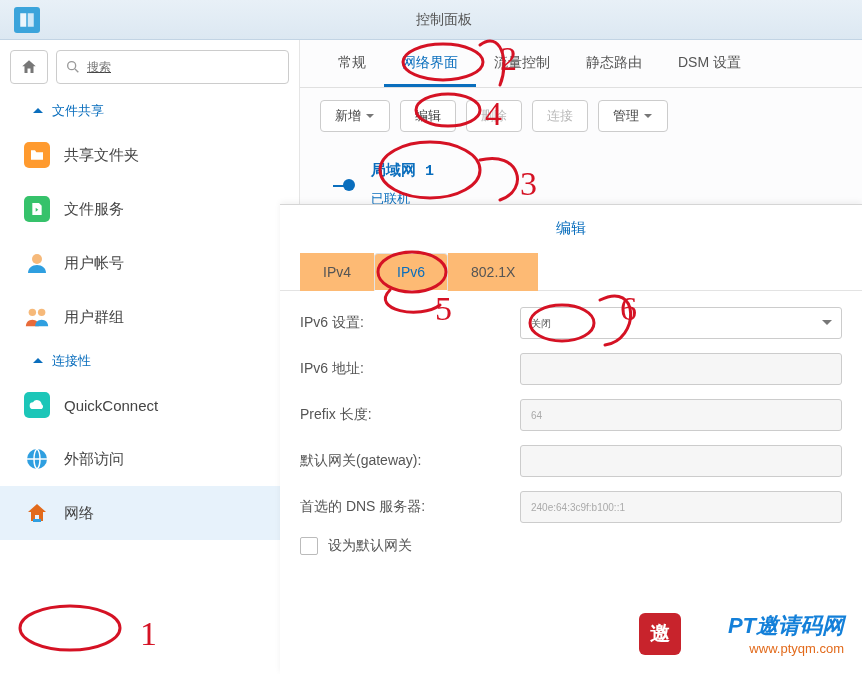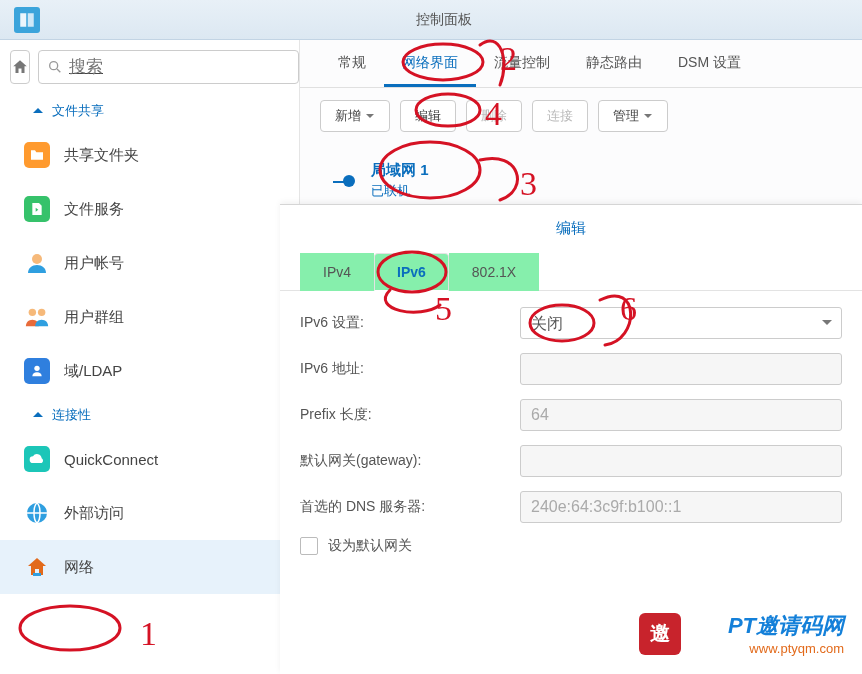--- a/index.html
+++ b/index.html
@@ -11,21 +11,21 @@
     .topbar-title { flex:1; text-align:center; color:#555; font-size:14px; }
 
     .content { display:flex; height:calc(100% - 40px); }
 
     .sidebar { width:300px; border-right:1px solid #e5e5e5; background:#fff; display:flex; flex-direction:column; }
     .searchbar { display:flex; gap:8px; padding:10px; align-items:center;}
     .home-btn { width:38px;height:34px;border:1px solid #ccc;border-radius:4px;background:#fff;display:flex;align-items:center;justify-content:center;cursor:pointer;}
     .home-btn svg{width:18px;height:18px;fill:#777;}
     .search-wrap{flex:1;height:34px;border:1px solid #ccc;border-radius:4px;display:flex;align-items:center;padding:0 8px;color:#999;}
     .search-wrap svg{width:16px;height:16px;fill:#999;margin-right:6px;}
-    .search-wrap input{border:none;outline:none;flex:1;font-size:17px;color:#444;text-decoration:underline;}
+    .search-wrap input{border:none;outline:none;flex:1;font-size:12px;color:#444;text-decoration:underline;}
 
     .group-head{display:flex;align-items:center;gap:8px;padding:8px 32px;color:#0a6ebd;font-size:13px;cursor:pointer;}
     .group-head svg{width:12px;height:12px;fill:#0a6ebd;}
 
     .nav-item{display:flex;align-items:center;gap:14px;padding:14px 24px;font-size:15px;color:#444;cursor:pointer;}
     .nav-item .nicon{width:26px;height:26px;border-radius:5px;display:flex;align-items:center;justify-content:center;}
     .nav-item.active{background:#e7f2fb;}
     .ic-orange{background:#ff9a2e;}
     .ic-green{background:#36c26b;}
     .ic-userblue{background:transparent;}
@@ -40,35 +40,35 @@
 
     .toolbar{display:flex;gap:10px;padding:12px 20px;}
     .btn{height:32px;padding:0 14px;border:1px solid #ccc;border-radius:4px;background:#fff;font-size:13px;color:#444;display:flex;align-items:center;gap:4px;cursor:pointer;}
     .btn.disabled{color:#bbb;cursor:default;}
     .btn svg{width:10px;height:10px;fill:#777;}
 
     .lan-card{margin:8px 20px;border:1px solid transparent;padding:8px 12px;display:flex;align-items:center;gap:14px;}
     .lan-dot{width:24px;height:24px;position:relative;}
     .lan-dot::before{content:'';position:absolute;left:0;top:50%;width:14px;height:2px;background:#0a6ebd;}
     .lan-dot::after{content:'';position:absolute;left:10px;top:50%;transform:translateY(-50%);width:12px;height:12px;background:#0a6ebd;border-radius:50%;}
-    .lan-info .t{color:#0a6ebd;font-weight:bold;font-size:15px;}
-    .lan-info .s{color:#0a6ebd;font-size:13px;margin-top:2px;}
+    .lan-info .t{color:#0a6ebd;font-weight:bold;font-size:15px;font-family:Liberation Mono, monospace;}
+    .lan-info .s{color:#0a6ebd;font-size:13px;margin-top:10px;}
 
     
     .dialog{position:absolute;left:280px;top:204px;right:0;bottom:0;background:#fff;border-top:1px solid #d5d5d5;box-shadow:0 -2px 6px rgba(0,0,0,.06);}
     .dlg-title{text-align:center;color:#0a6ebd;font-size:15px;padding:14px 0;}
     .dlg-tabs{display:flex;border-bottom:1px solid #e3e3e3;padding:0 20px;}
-    .dlg-tab{padding:10px 22px;font-size:14px;color:#555;cursor:pointer;border:1px solid transparent;border-bottom:none;position:relative;top:1px;background:#86efac;}
-    .dlg-tab.active{color:#0a6ebd;font-weight:bold;border-color:#e3e3e3;border-bottom:1px solid #fff;border-radius:4px 4px 0 0;}
+    .dlg-tab{padding:10px 22px;font-size:14px;color:#555;cursor:pointer;border:1px solid transparent;border-bottom:none;position:relative;top:1px;background:#fdba74;}
+    .dlg-tab.active{color:#0a6ebd;font-weight:normal;border-color:#e3e3e3;border-bottom:1px solid #fff;border-radius:4px 4px 0 0;}
 
     .form{padding:16px 20px;}
     .row{display:flex;align-items:center;margin-bottom:14px;font-size:14px;color:#555;}
     .row .lbl{width:220px;}
     .row .fld{flex:1;}
-    .sel,.inp{width:100%;height:32px;border:1px solid #ccc;border-radius:3px;padding:0 10px;font-size:16px;color:#555;background:#fff;}
+    .sel,.inp{width:100%;height:32px;border:1px solid #ccc;border-radius:3px;padding:0 10px;font-size:10px;color:#555;background:#fff;}
     .inp[disabled]{background:#f6f6f6;color:#aaa;}
     .sel{appearance:none;background:#fff;position:relative;}
     .sel-wrap{position:relative;flex:1;}
     .sel-wrap::after{content:'';position:absolute;right:10px;top:50%;transform:translateY(-30%);border:5px solid transparent;border-top-color:#777;}
     .chk{width:18px;height:18px;border:1px solid #bbb;border-radius:2px;margin-right:10px;}
 
     .watermark{position:absolute;right:18px;bottom:18px;display:flex;align-items:center;gap:8px;pointer-events:none;}
     .wm-seal{width:42px;height:42px;background:#c8232c;border-radius:6px;display:flex;align-items:center;justify-content:center;color:#fff;font-size:20px;font-weight:bold;}
     .wm-text .l1{color:#1480d9;font-weight:bold;font-style:italic;font-size:22px;margin-left:39px;}
     .wm-text .l2{color:#e26a1b;font-size:13px;text-align:right;}
@@ -144,29 +144,20 @@
     <div class="nav-item">
       <div class="nicon ic-userblue">
           <svg width="26" height="24" viewBox="0 0 28 24">
             <circle cx="9" cy="7" r="4" fill="#f6b97a"></circle>
             <circle cx="19" cy="7" r="4" fill="#f6b97a"></circle>
             <path fill="#e86b3a" d="M2 22c0-4 3-7 7-7s7 3 7 7z"></path>
             <path fill="#2f9fe0" d="M12 22c0-4 3-7 7-7s7 3 7 7z"></path>
           </svg>
         </div>
       <span>用户群组</span>
-    </div>
-    <div class="nav-item">
-      <div class="nicon ic-blue">
-          <svg width="16" height="16" viewBox="0 0 24 24">
-            <circle cx="12" cy="8" r="4" fill="#fff"></circle>
-            <path fill="#fff" d="M5 20c0-4 3-6 7-6s7 2 7 6z"></path>
-          </svg>
-        </div>
-      <span>域/LDAP</span>
     </div>
 
     <div class="group-head">
       <svg viewBox="0 0 12 12">
           <path d="M1 8l5-5 5 5z"></path>
         </svg>
       <span>连接性</span>
     </div>
 
     <div class="nav-item">

